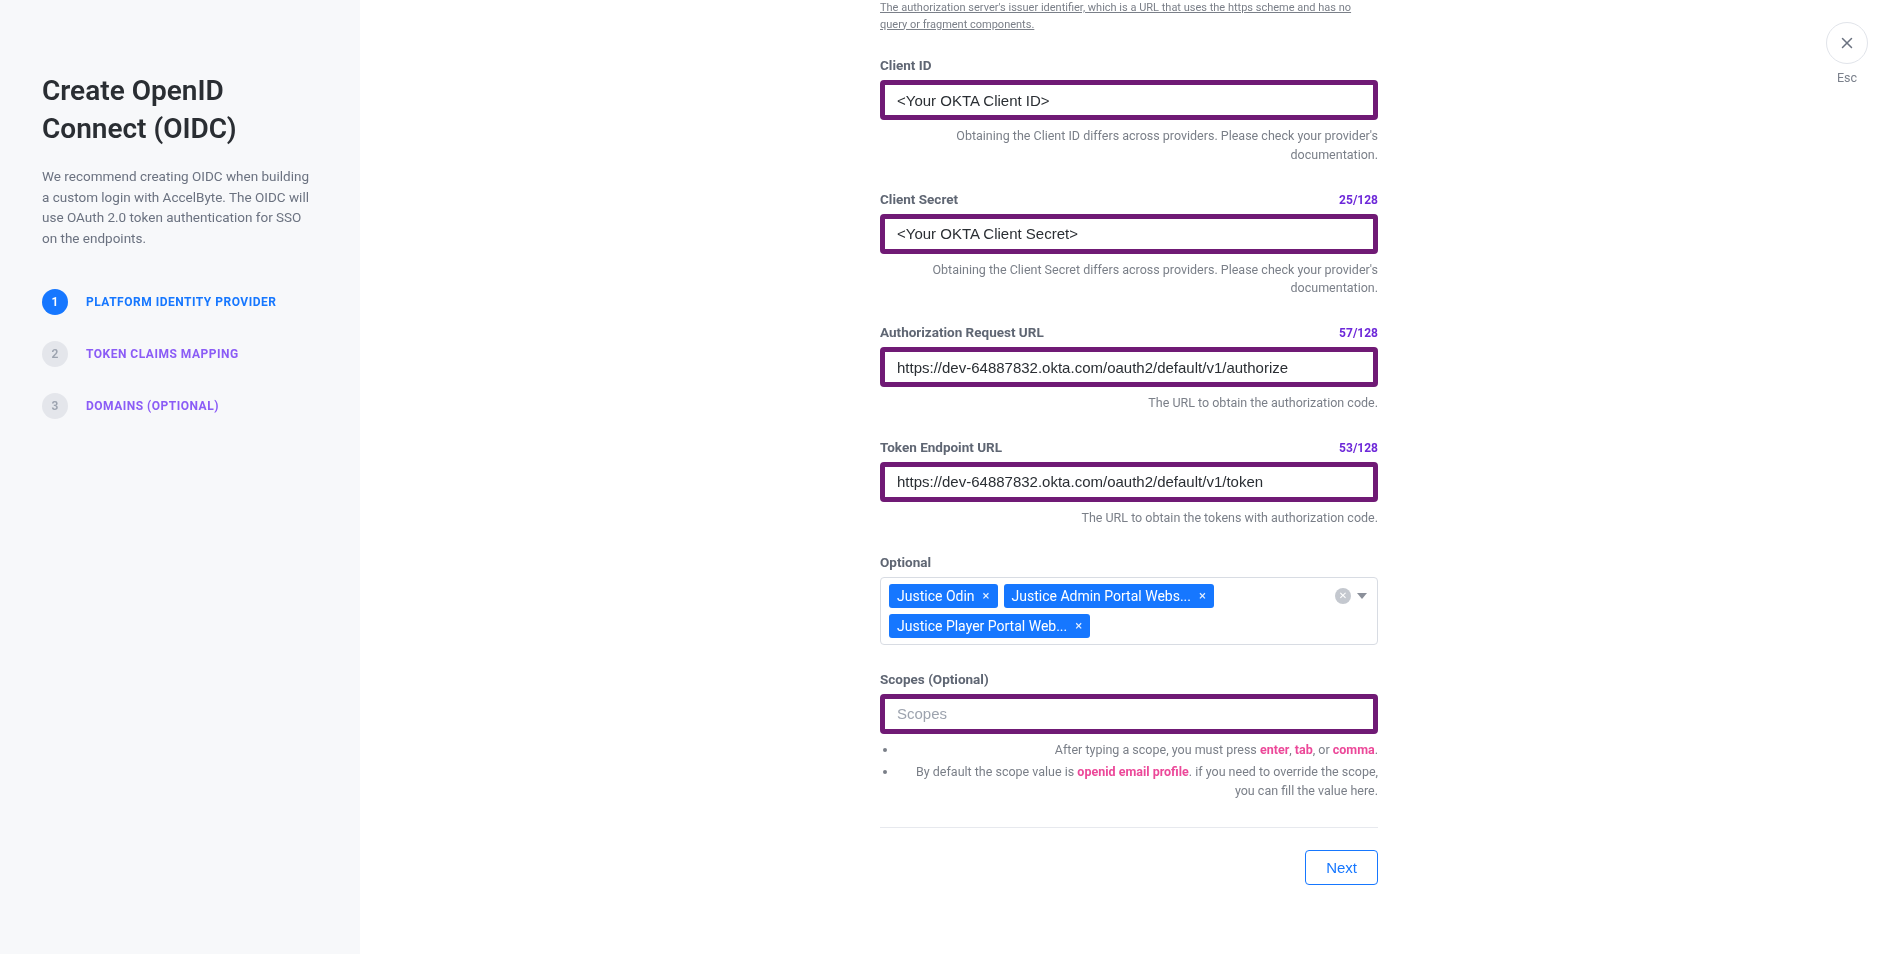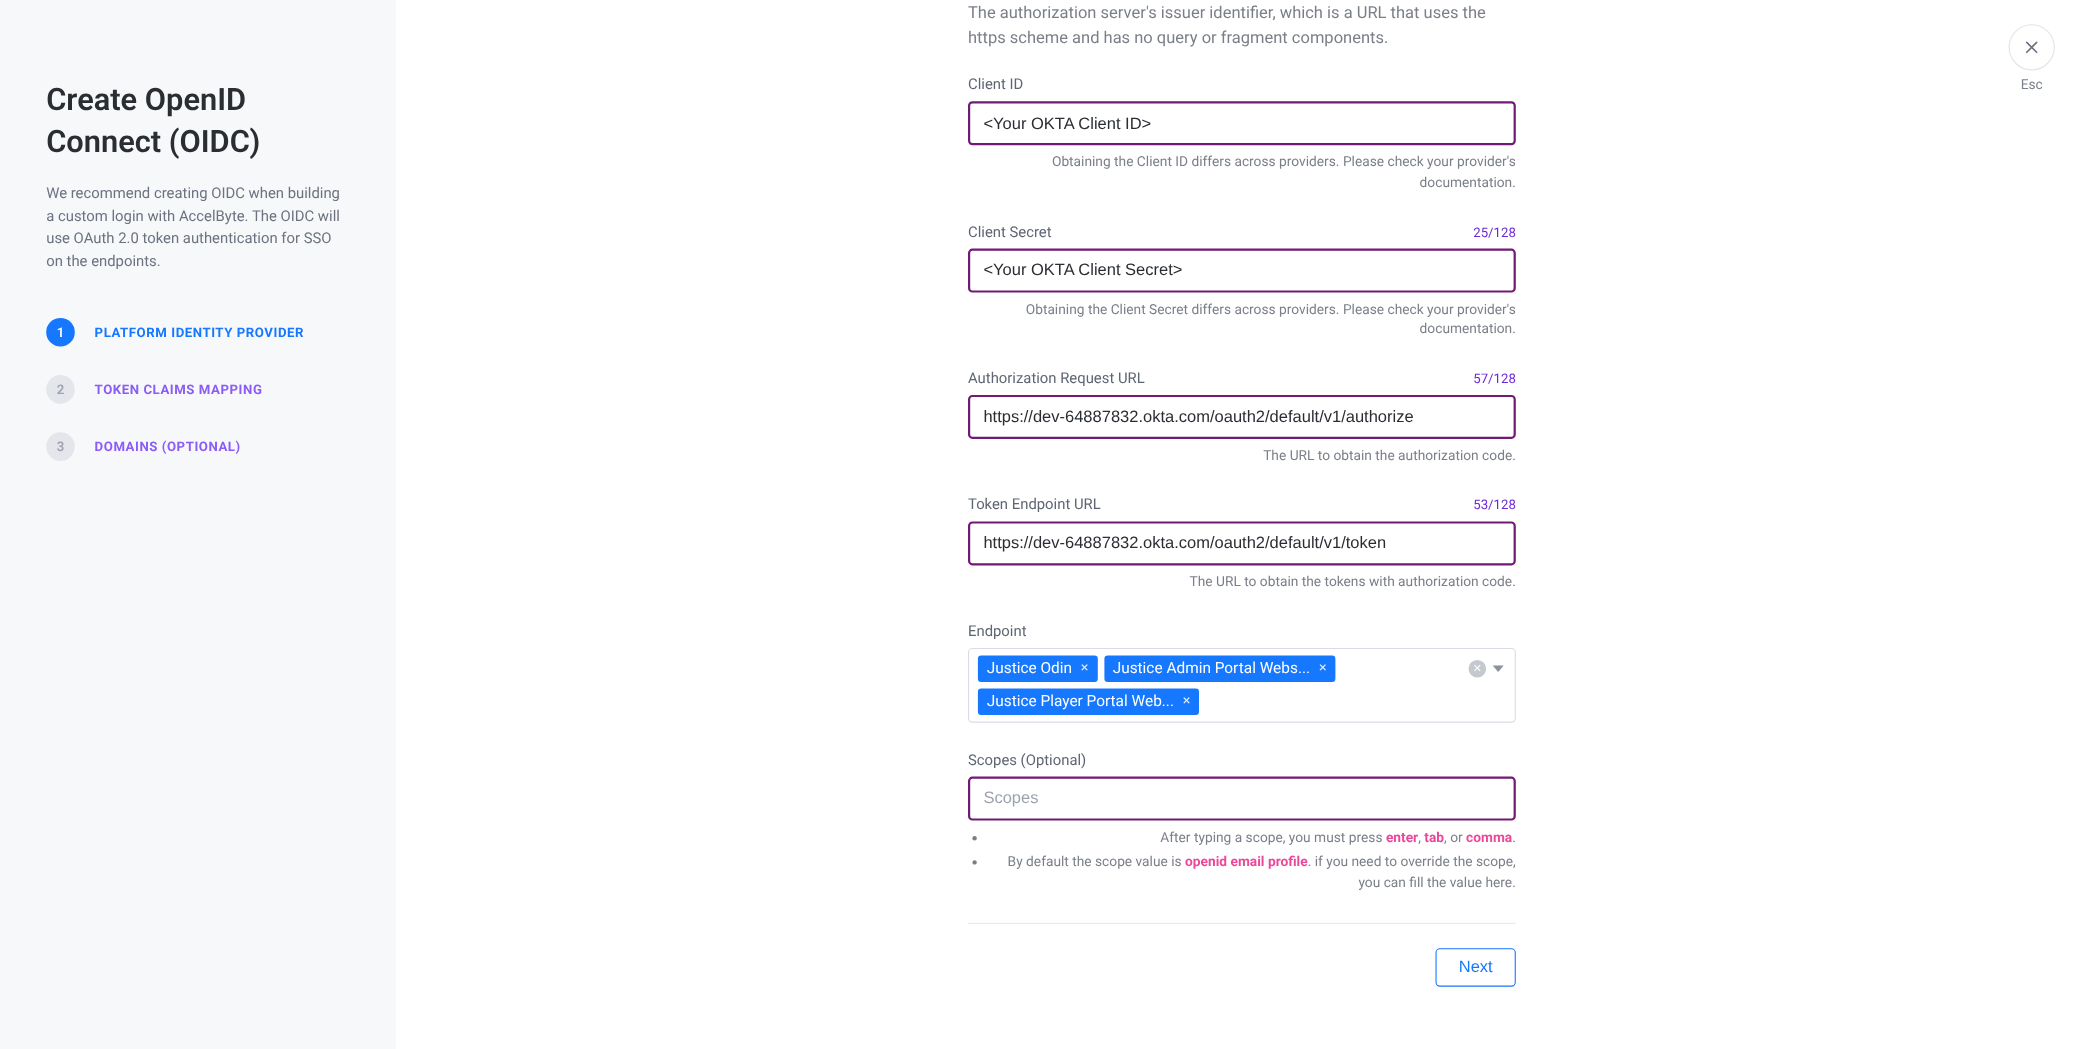--- a/index.html
+++ b/index.html
@@ -63,44 +63,46 @@
     position: relative;
     display: flex;
     justify-content: center;
   }
   .form-wrap {
     width: 498px;
     margin-left: 0;
     padding-top: 0;
   }
   .field-help-top {
-    font-size: 15px;
+    font-size: 11px;
     color: #7a7f88;
     line-height: 1.5;
     margin-bottom: 24px;
+    text-decoration: underline;
   }
   .field { margin-bottom: 26px; }
   .field-label-row {
     display: flex;
     justify-content: space-between;
     align-items: baseline;
     margin-bottom: 7px;
+    font-weight: bold;
   }
   .field-label {
     font-size: 13.5px;
     color: #5f6673;
   }
   .field-count {
     font-size: 12px;
     color: #6d28d9;
   }
   .text-input {
     width: 100%;
     height: 40px;
-    border: 2px solid #701a75;
+    border: 5px solid #701a75;
     border-radius: 4px;
     padding: 0 12px;
     font-size: 15px;
     color: #2a2e33;
     background: #fff;
   }
   .text-input::placeholder { color: #9da3ae; }
   .field-hint {
     font-size: 12.5px;
     color: #7a7f88;
@@ -252,21 +254,21 @@
       <div class="field-label-row">
         <span class="field-label">Token Endpoint URL</span>
         <span class="field-count">53/128</span>
       </div>
       <input class="text-input" type="text" value="https://dev-64887832.okta.com/oauth2/default/v1/token" style="">
       <p class="field-hint">The URL to obtain the tokens with authorization code.</p>
     </div>
 
     <div class="field">
       <div class="field-label-row">
-        <span class="field-label">Endpoint</span>
+        <span class="field-label">Optional</span>
       </div>
       <div class="tags-box">
         <div class="tags-wrap">
           <span class="tag">
             <span>Justice Odin</span>
             <span class="x">×</span>
           </span>
           <span class="tag">
             <span>Justice Admin Portal Webs...</span>
             <span class="x">×</span>

